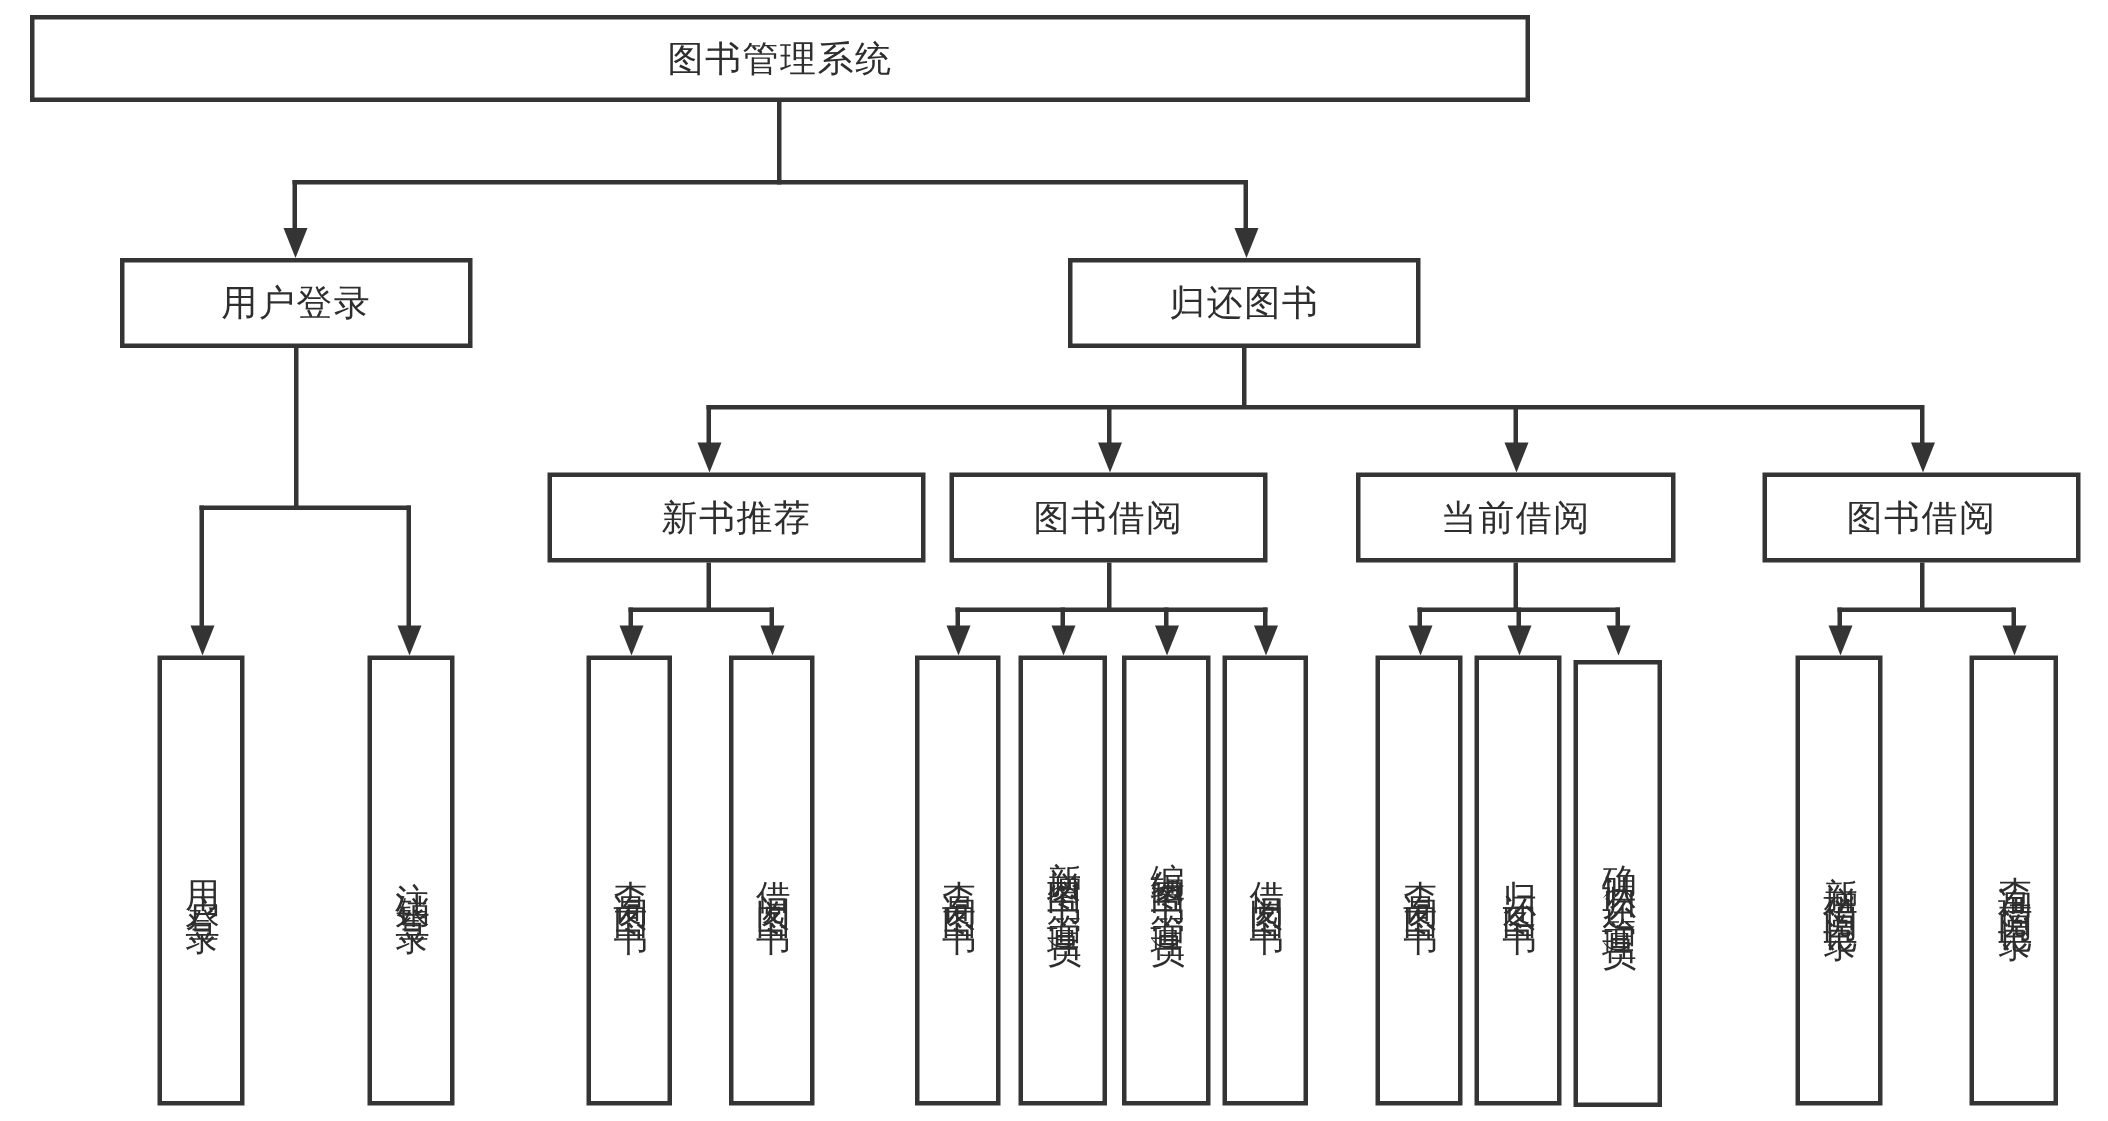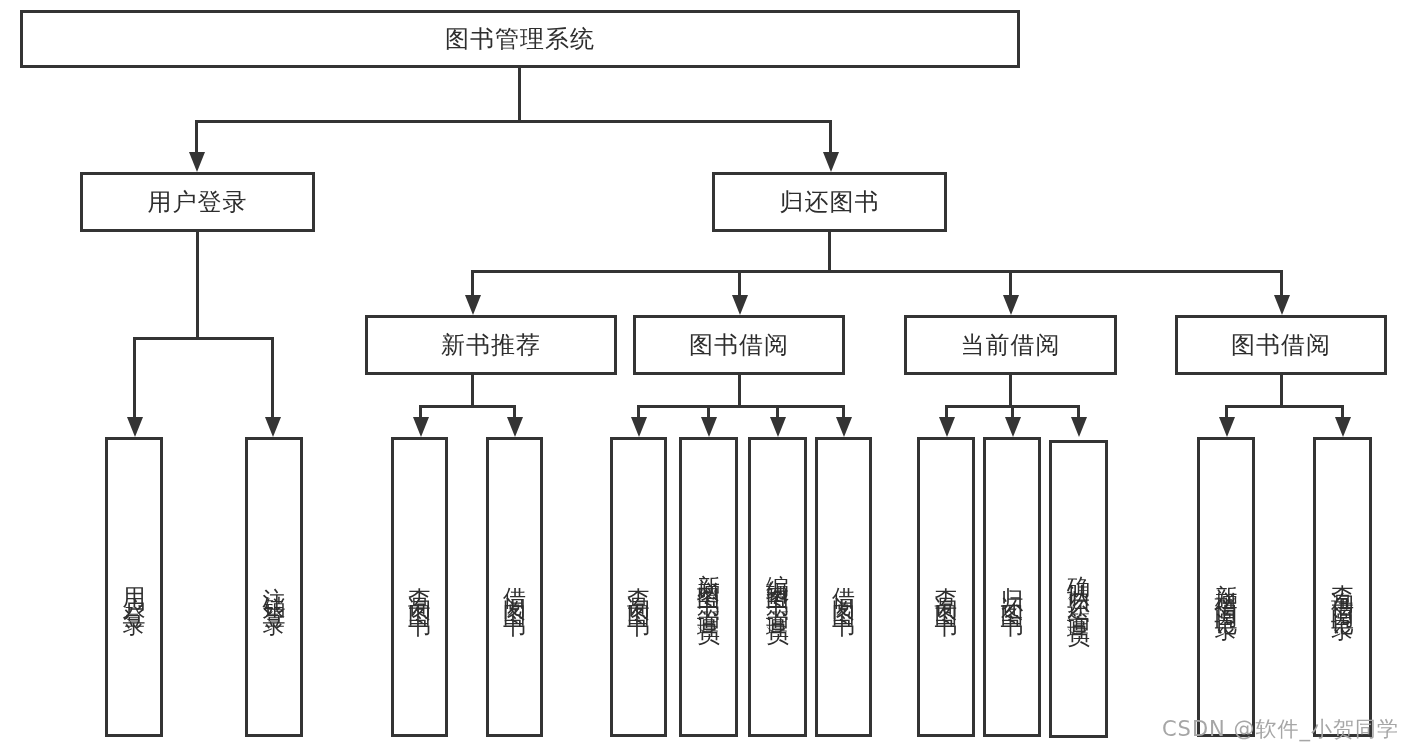--- a/index.html
+++ b/index.html
@@ -180,15 +180,14 @@
     <span>确认归还（管理员）</span>
   </div>
 
   <div class="box leaf tight" style="left:1197px; top:437px; width:58px; height:300px;">
     <span>新增借阅记录</span>
   </div>
   <div class="box leaf tight" style="left:1313px; top:437px; width:59px; height:300px;">
     <span>查询借阅记录</span>
   </div>
 
-  <div class="watermark">CSDN @软件_小贺同学</div>
 
 </div>
 
 </body></html>

